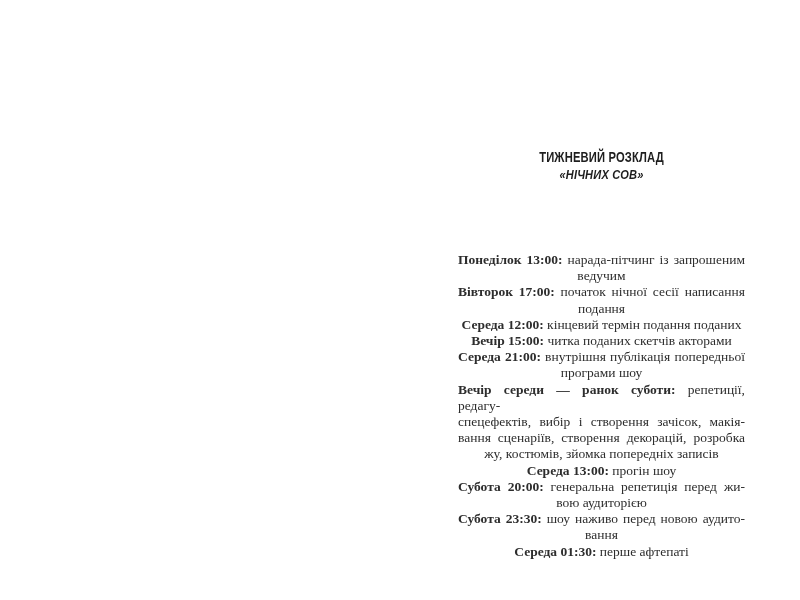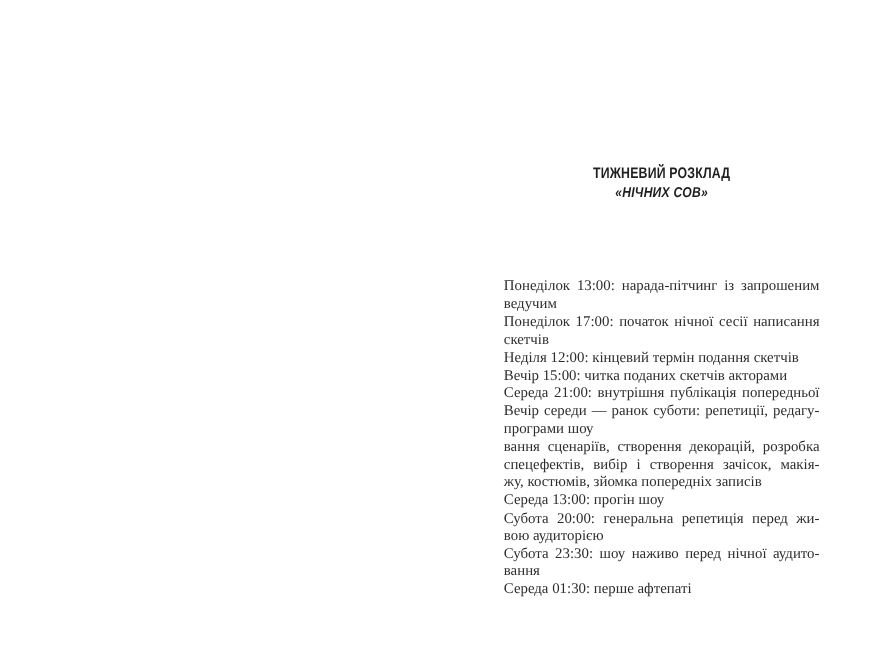--- a/index.html
+++ b/index.html
@@ -44,48 +44,48 @@
     white-space: nowrap;
   }
   
   .body-block {
     position: absolute;
     left: 458px; top: 252px; width: 287px;
     color: var(--body_text);
     font-size: 13.5px;
     line-height: 16.2px;
   }
-  .line { text-align: left; }
+  .line { text-align: center; }
   .line.just { text-align: justify; text-align-last: justify; }
-  .b { font-weight: 400; }
+  .b { font-weight: 700; }
 </style>
 </head>
 <body>
 
 <div class="canvas">
 
   <div class="title-block">
     <div class="title-main">ТИЖНЕВИЙ РОЗКЛАД</div>
     <div class="title-sub">«НІЧНИХ СОВ»</div>
   </div>
 
   <div class="body-block">
     <div class="line just"><span class="b">Понеділок 13:00:</span><span> нарада-пітчинг із запрошеним</span></div>
     <div class="line"><span>ведучим</span></div>
-    <div class="line just"><span class="b">Понеділок 17:00:</span><span> початок нічної сесії написання</span></div>
-    <div class="line"><span>скетчів</span></div>
-    <div class="line"><span class="b">Неділя 12:00:</span><span> кінцевий термін подання скетчів</span></div>
+    <div class="line just"><span class="b">Вівторок 17:00:</span><span> початок нічної сесії написання</span></div>
+    <div class="line"><span>подання</span></div>
+    <div class="line"><span class="b">Середа 12:00:</span><span> кінцевий термін подання поданих</span></div>
     <div class="line"><span class="b">Вечір 15:00:</span><span> читка поданих скетчів акторами</span></div>
     <div class="line just"><span class="b">Середа 21:00:</span><span> внутрішня публікація попередньої</span></div>
+    <div class="line"><span>програми шоу</span></div>
     <div class="line just"><span class="b">Вечір середи — ранок суботи:</span><span> репетиції, редагу-</span></div>
-    <div class="line"><span>програми шоу</span></div>
+    <div class="line just"><span>спецефектів, вибір і створення зачісок, макія-</span></div>
     <div class="line just"><span>вання сценаріїв, створення декорацій, розробка</span></div>
-    <div class="line just"><span>спецефектів, вибір і створення зачісок, макія-</span></div>
     <div class="line"><span>жу, костюмів, зйомка попередніх записів</span></div>
     <div class="line"><span class="b">Середа 13:00:</span><span> прогін шоу</span></div>
     <div class="line just"><span class="b">Субота 20:00:</span><span> генеральна репетиція перед жи-</span></div>
     <div class="line"><span>вою аудиторією</span></div>
-    <div class="line just"><span class="b">Субота 23:30:</span><span> шоу наживо перед нічної аудито-</span></div>
+    <div class="line just"><span class="b">Субота 23:30:</span><span> шоу наживо перед новою аудито-</span></div>
     <div class="line"><span>вання</span></div>
     <div class="line"><span class="b">Середа 01:30:</span><span> перше афтепаті</span></div>
   </div>
 
 </div>
 
 </body></html>

